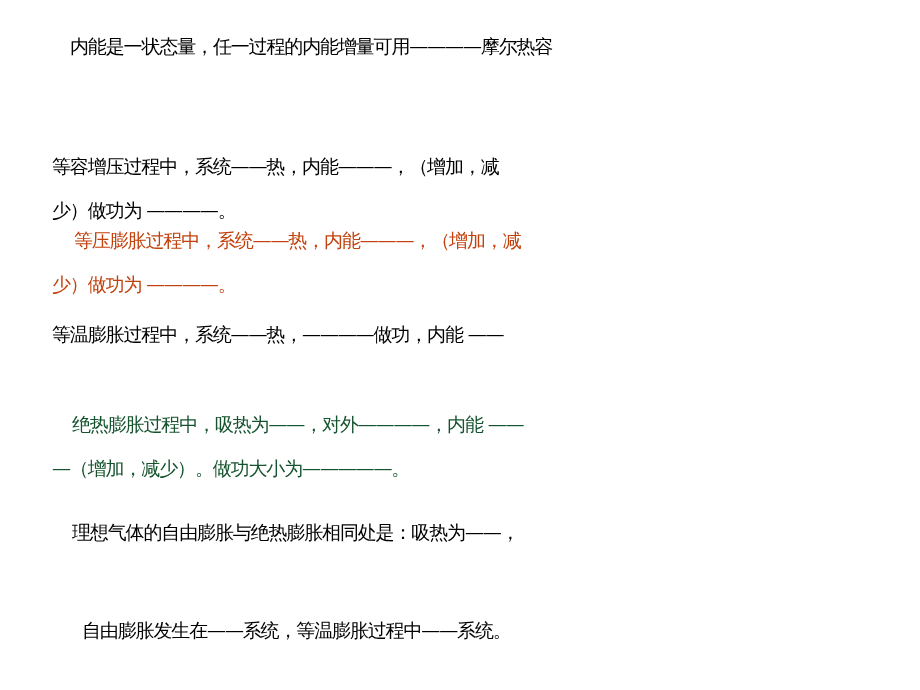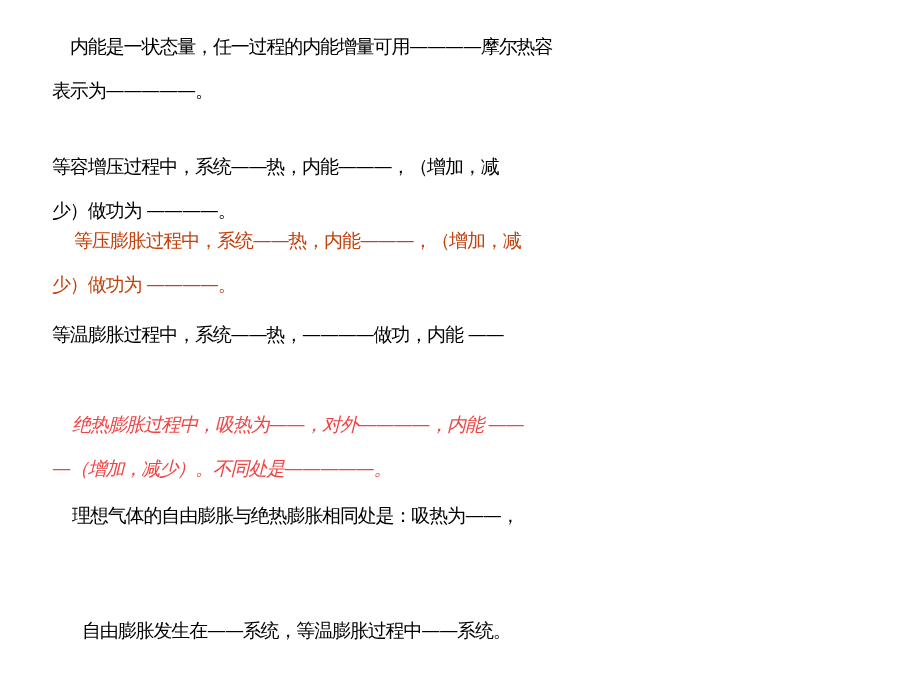--- a/index.html
+++ b/index.html
@@ -35,56 +35,55 @@
     color: #000000;
     text-align: left;
     word-break: break-all;
   }
   
   .p1 { top: 24px;  text-indent: 18px; }
   .p2 { top: 144px; text-indent: 0px;  }
   .p3 { top: 218px; text-indent: 22px; }
   .p4 { top: 312px; text-indent: 0px;  }
   .p5 { top: 402px; text-indent: 20px; }
-  .p6 { top: 487px; text-indent: 20px; line-height: 56px; }
+  .p6 { top: 504px; text-indent: 20px; line-height: 56px; }
   .p7 { top: 608px; text-indent: 30px; }
 
   
   .blank {
     white-space: nowrap;
     letter-spacing: -0.06em;
   }
 </style>
 </head>
 <body style="background-color: rgb(255, 255, 255);">
 
 <div class="slide">
 
   <div class="block p1" style="color: rgb(0, 0, 0);">
     <span class="blank">内能是一状态量，任一过程的内能增量可用————摩尔热容</span><br>
-    <span class="blank">表示为—————。</span>
   </div>
 
   <div class="block p2" style="color: rgb(0, 0, 0);">
     <span class="blank">等容增压过程中，系统——热，内能———，（增加，减</span><br>
     <span class="blank">少）做功为 ————。</span>
   </div>
 
   <div class="block p3" style="color: #c2410c;">
     <span class="blank">等压膨胀过程中，系统——热，内能———，（增加，减</span><br>
     <span class="blank">少）做功为 ————。</span>
   </div>
 
   <div class="block p4" style="color: rgb(0, 0, 0);">
     <span class="blank">等温膨胀过程中，系统——热，————做功，内能 ——</span><br>
   </div>
 
-  <div class="block p5" style="color: #ef4444; font-style: italic;">
+  <div class="block p5" style="color: #14532d;">
     <span class="blank">绝热膨胀过程中，吸热为——，对外————，内能 ——</span><br>
-    <span class="blank">—（增加，减少）。不同处是—————。</span>
+    <span class="blank">—（增加，减少）。做功大小为—————。</span>
   </div>
 
   <div class="block p6" style="color: rgb(0, 0, 0);">
     <span class="blank">理想气体的自由膨胀与绝热膨胀相同处是：吸热为——，</span><br>
   </div>
 
   <div class="block p7" style="color: rgb(0, 0, 0);">
     <span class="blank">自由膨胀发生在——系统，等温膨胀过程中——系统。</span>
   </div>
 

